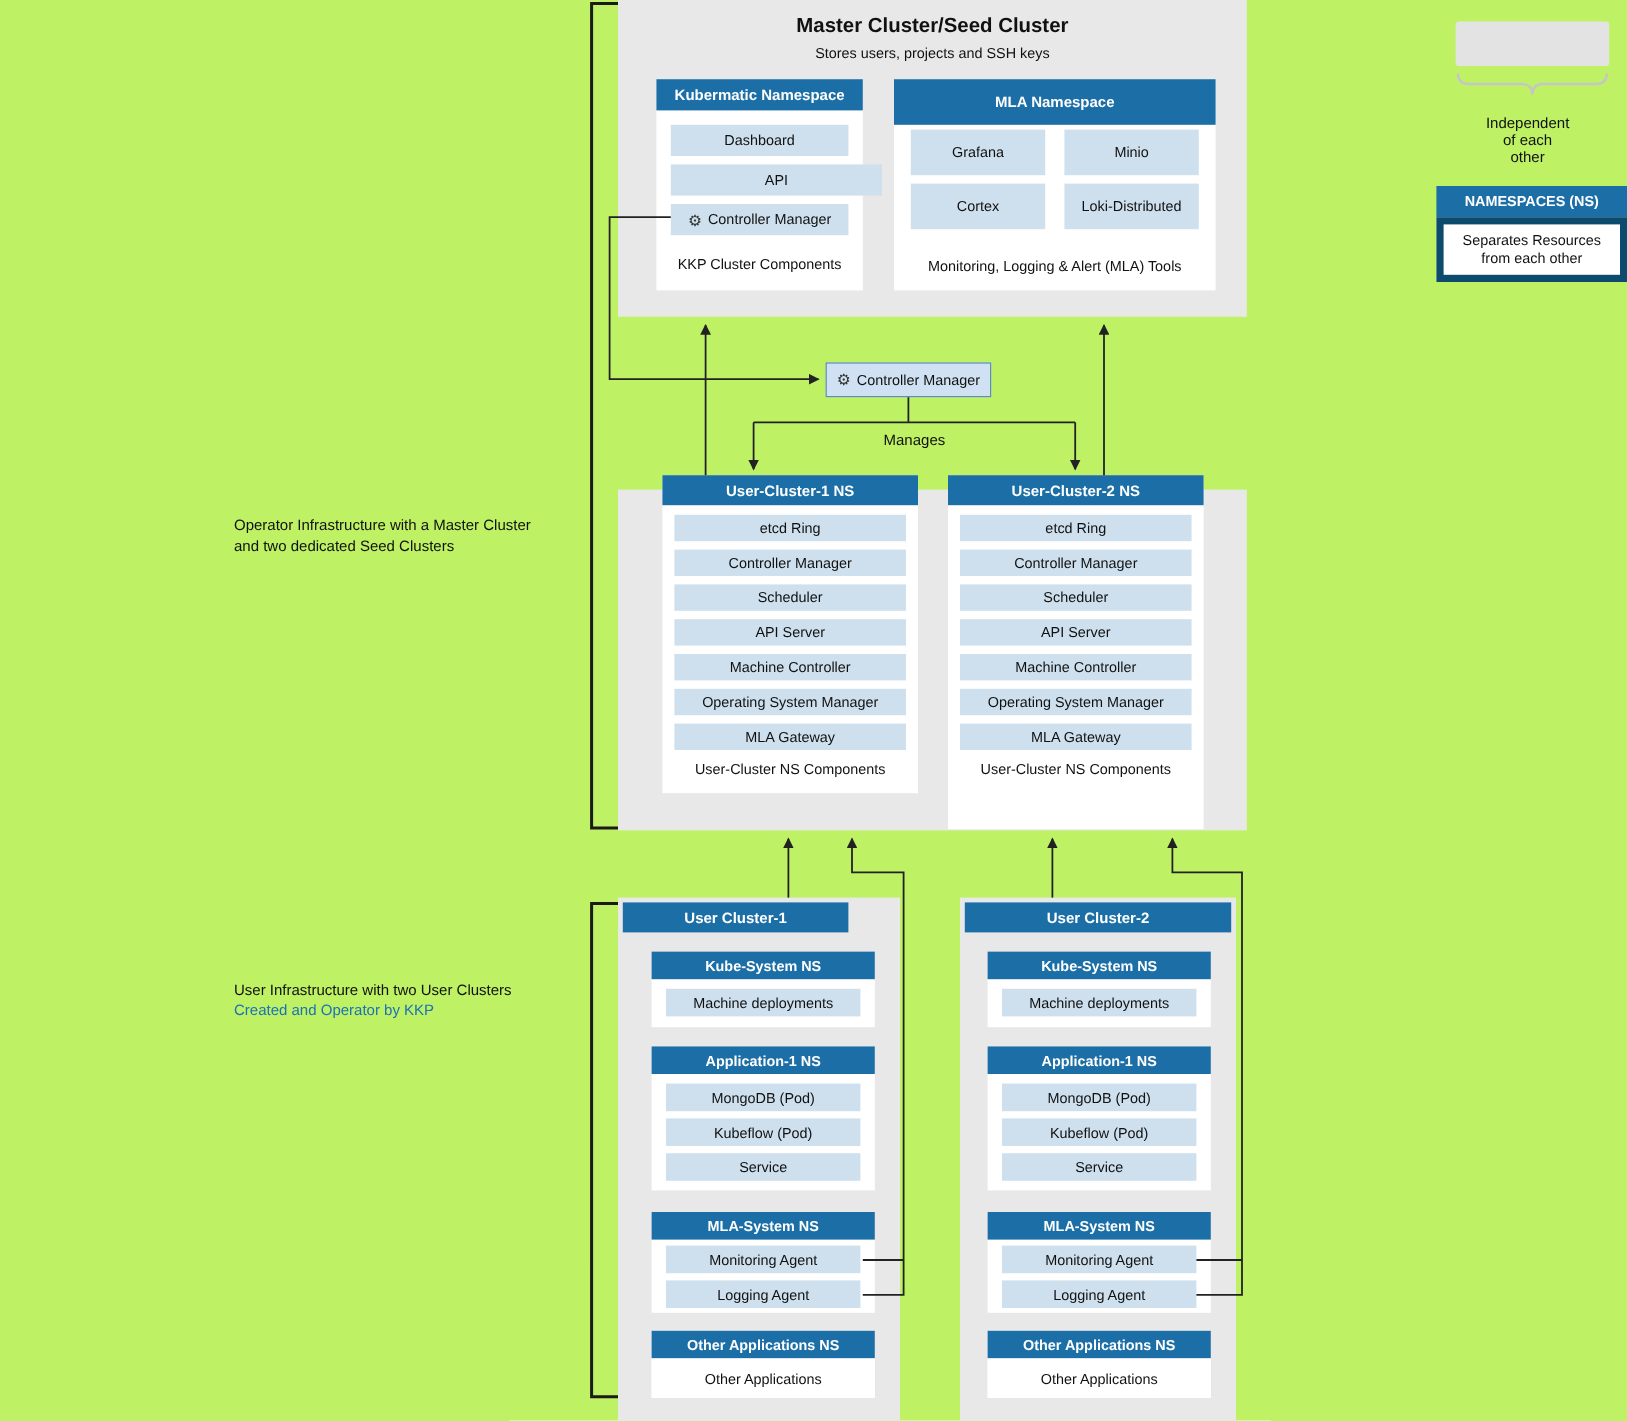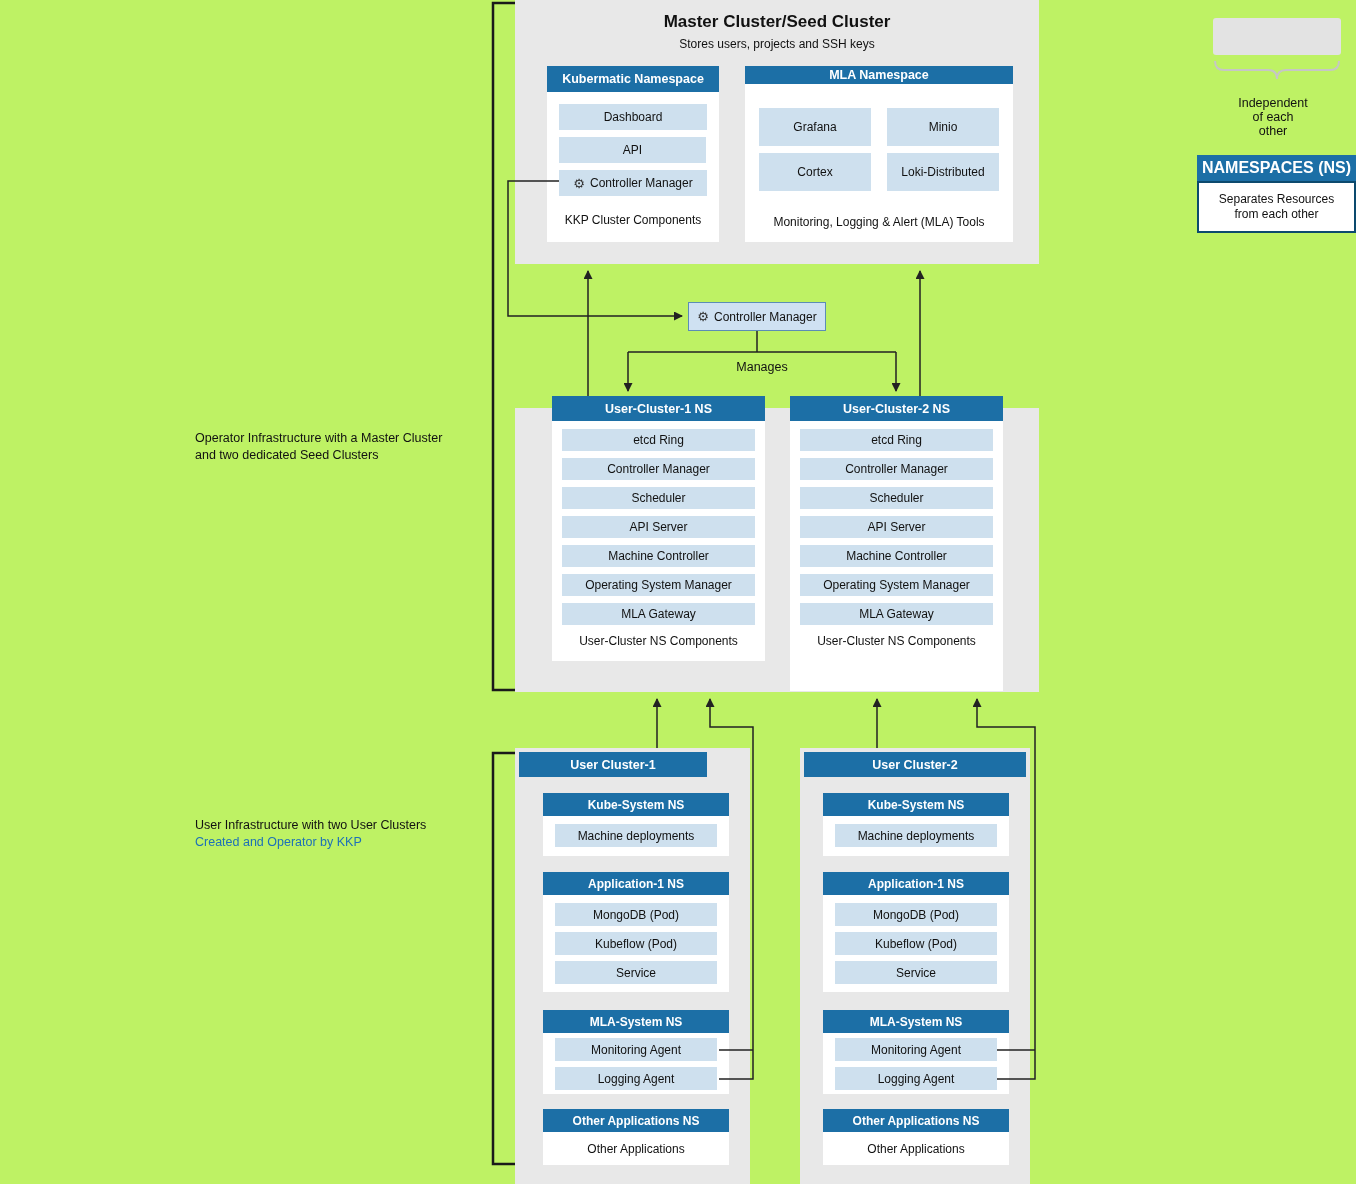--- a/index.html
+++ b/index.html
@@ -18,50 +18,50 @@
   .pfooter{position:absolute;left:0;width:100%;text-align:center;font-size:12px;color:#111}
   .big-title{position:absolute;width:100%;text-align:center;font-size:17px;font-weight:bold}
   .subtitle{position:absolute;width:100%;text-align:center;font-size:12px}
   .side-label{position:absolute;text-align:left;font-size:12.5px;line-height:17px;white-space:nowrap}
   .blue-text{color:#1d70b8}
   .gear{font-size:13px;line-height:1;color:#333}
   .cm-node{position:absolute;background:#cfe1f2;border:1px solid #5c8db5;display:flex;align-items:center;
     justify-content:center;gap:5px;font-size:12px}
   .legend-swatch{position:absolute;background:#e3e3e3;border-radius:3px}
   .legend-text{position:absolute;text-align:center;font-size:12.5px;line-height:14px}
-  .legend-body{position:absolute;background:#fff;border:2px solid #0c4a6e;display:flex;align-items:center;
+  .legend-body{position:absolute;background:#fff;border:6px solid #0c4a6e;display:flex;align-items:center;
     justify-content:center;text-align:center;font-size:12px;padding:6px 10px;line-height:15px}
   svg.overlay{position:absolute;left:0;top:0;z-index:10;pointer-events:none}
 </style>
 </head>
 <body>
 
 <div class="canvas">
 
   <div class="abs gray" style="left:515px;top:0;width:524px;height:264px">
     <div class="big-title" style="top:12px">Master Cluster/Seed Cluster</div>
     <div class="subtitle" style="top:37px">Stores users, projects and SSH keys</div>
 
     <div class="panel" style="left:32px;top:66px;width:172px;height:176px">
       <div class="panel-header" style="height:26px">Kubermatic Namespace</div>
       <div class="chip" style="left:12px;top:38px;width:148px;height:26px">
         <span>Dashboard</span>
       </div>
-      <div class="chip" style="left:12px;top:71px;width:147px;height:26px">
+      <div class="chip" style="left:12px;top:71px;width:176px;height:26px">
         <span>API</span>
       </div>
       <div class="chip" style="left:12px;top:104px;width:148px;height:26px">
         <span class="gear">⚙</span>
         <span>Controller Manager</span>
       </div>
       <div class="pfooter" style="top:147px">KKP Cluster Components</div>
     </div>
 
     <div class="panel" style="left:230px;top:66px;width:268px;height:176px">
-      <div class="panel-header" style="height:18px">MLA Namespace</div>
+      <div class="panel-header" style="height:38px">MLA Namespace</div>
       <div class="chip" style="left:14px;top:42px;width:112px;height:38px">
         <span>Grafana</span>
       </div>
       <div class="chip" style="left:142px;top:42px;width:112px;height:38px">
         <span>Minio</span>
       </div>
       <div class="chip" style="left:14px;top:87px;width:112px;height:38px">
         <span>Cortex</span>
       </div>
       <div class="chip" style="left:142px;top:87px;width:112px;height:38px">
@@ -71,21 +71,21 @@
     </div>
   </div>
 
   <div class="legend-swatch" style="left:1213px;top:18px;width:128px;height:37px"></div>
   <div class="legend-text" style="left:1203px;top:96px;width:140px">
     <div>Independent</div>
     <div>of each</div>
     <div>other</div>
   </div>
   <div class="abs" style="left:1197px;top:155px;width:159px">
-    <div class="panel-header" style="position:relative;height:26px;font-size:16px">NAMESPACES (NS)</div>
+    <div class="panel-header" style="position:relative;height:26px;font-size:12px">NAMESPACES (NS)</div>
     <div class="legend-body" style="position:relative;width:100%;min-height:52px">Separates Resources from each other</div>
   </div>
 
   <div class="cm-node" style="left:688px;top:302px;width:138px;height:29px">
     <span class="gear">⚙</span>
     <span>Controller Manager</span>
   </div>
   <div class="abs" style="left:712px;top:360px;width:100px;text-align:center;font-size:12.5px">Manages</div>
 
   <div class="abs gray" style="left:515px;top:408px;width:524px;height:284px">

